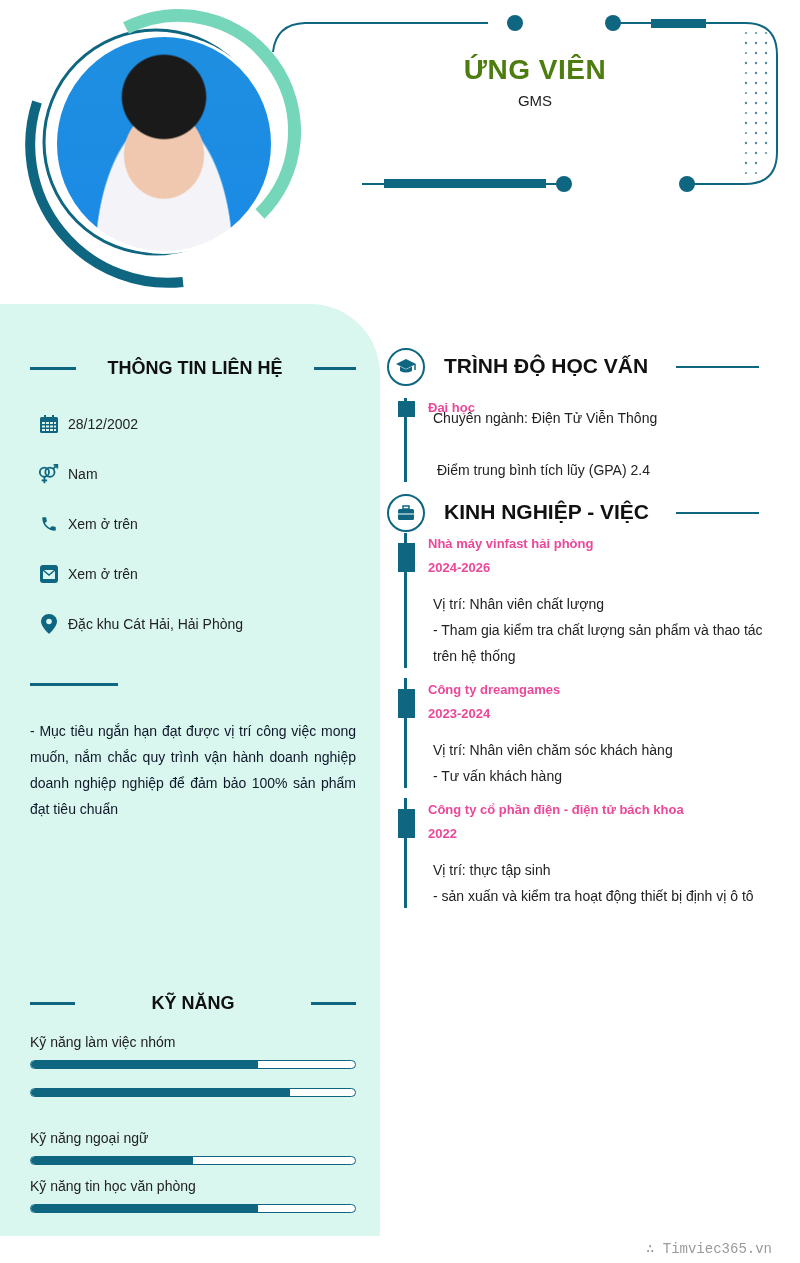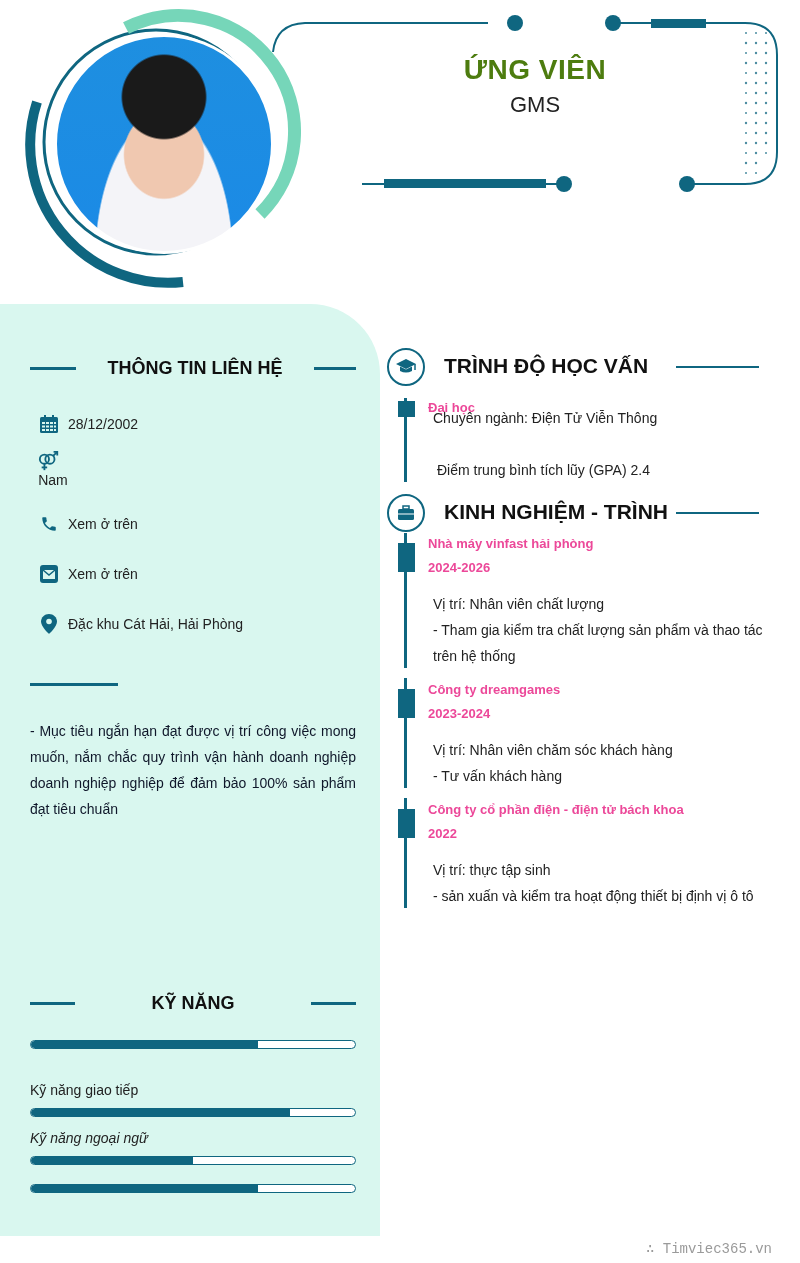--- a/index.html
+++ b/index.html
@@ -12,21 +12,21 @@
   .avatar-wrap { left: 18px; top: 18px; width: 276px; height: 276px; }
   .avatar-photo {
     position: absolute; left: 36px; top: 16px; width: 220px; height: 220px; border-radius: 50%;
     background: radial-gradient(circle at 50% 28%, #1a1a1a 0 22%, transparent 23%),
                 radial-gradient(ellipse at 50% 55%, #f0c8b0 0 26%, transparent 27%),
                 radial-gradient(ellipse at 50% 105%, #f4f4f8 0 45%, transparent 46%),
                 linear-gradient(180deg, #1e8fe0 0%, #1b8ae6 100%);
     border: 3px solid #ffffff;
   }
   .name-title { left: 400px; top: 54px; width: 270px; text-align: center; font-weight: 700; font-size: 28px; color: #4d7c0f; letter-spacing: 0.5px; }
-  .name-sub { left: 400px; top: 92px; width: 270px; text-align: center; font-size: 22px; color: #222; }
+  .name-sub { left: 400px; top: 92px; width: 270px; text-align: center; font-size: 15px; color: #222; }
 
   
   .left-panel { left: 0; top: 304px; width: 380px; height: 932px; background: #d9f7ef; border-top-right-radius: 70px; }
 
   .sec-head { position: absolute; display: flex; align-items: center; }
   .sec-line { height: 3px; background: #0f6680; }
   .sec-title { font-weight: 700; font-size: 18px; color: #111; text-align: center; white-space: nowrap; }
 
   .contact-row { position: absolute; left: 38px; display: flex; align-items: center; height: 22px; }
   .contact-icon { width: 22px; height: 22px; display: flex; align-items: center; justify-content: center; margin-right: 8px; }
@@ -157,21 +157,21 @@
           <rect x="3" y="15" width="3" height="2"></rect>
           <rect x="7" y="15" width="3" height="2"></rect>
           <rect x="11" y="15" width="3" height="2"></rect>
           <rect x="15" y="15" width="2" height="2"></rect>
         </g>
       </svg>
   </span>
   <span class="contact-text">28/12/2002</span>
 </div>
 
-<div class="contact-row" style="top:450px;flex-direction:column;">
+<div class="contact-row" style="top:463px;">
   <span class="contact-icon">
     <svg width="24" height="22" viewBox="0 0 24 22">
         <circle cx="7" cy="9" r="5" fill="none" stroke="#0f6680" stroke-width="2"></circle>
         <circle cx="13" cy="9" r="5" fill="none" stroke="#0f6680" stroke-width="2"></circle>
         <line x1="7" y1="14" x2="7" y2="21" stroke="#0f6680" stroke-width="2"></line>
         <line x1="4" y1="18" x2="10" y2="18" stroke="#0f6680" stroke-width="2"></line>
         <line x1="16.5" y1="5.5" x2="21" y2="1" stroke="#0f6680" stroke-width="2"></line>
         <polyline points="17,1 21,1 21,5" fill="none" stroke="#0f6680" stroke-width="2"></polyline>
       </svg>
   </span>
@@ -217,37 +217,38 @@
   <p>- Mục tiêu ngắn hạn đạt được vị trí công việc mong muốn, nắm chắc quy trình vận hành doanh nghiệp doanh nghiệp nghiệp để đảm bảo 100% sản phẩm đạt tiêu chuẩn</p>
 </div>
 
 <div class="sec-head" style="left:30px;top:993px;width:326px;">
   <div class="sec-line" style="width:45px;"></div>
   <div class="sec-title" style="flex:1;">KỸ NĂNG</div>
   <div class="sec-line" style="width:45px;"></div>
 </div>
 
 <div class="skill" style="top:1034px;">
+  <div class="skill-label">Kỹ năng làm việc nhóm</div>
   <div class="skill-bar">
       <div class="skill-fill" style="width:70%;"></div>
     </div>
 </div>
 <div class="skill" style="top:1082px;">
-  <div class="skill-label">Kỹ năng giao tiếp</div>
   <div class="skill-bar">
       <div class="skill-fill" style="width:80%;"></div>
     </div>
 </div>
-<div class="skill" style="top:1130px;font-style:italic;">
+<div class="skill" style="top:1130px;">
   <div class="skill-label">Kỹ năng ngoại ngữ</div>
   <div class="skill-bar">
       <div class="skill-fill" style="width:50%;"></div>
     </div>
 </div>
 <div class="skill" style="top:1178px;">
+  <div class="skill-label">Kỹ năng tin học văn phòng</div>
   <div class="skill-bar">
       <div class="skill-fill" style="width:70%;"></div>
     </div>
 </div>
 
 <div class="r-icon" style="top:348px;">
   <svg width="22" height="18" viewBox="0 0 22 18">
       <polygon points="11,1 21,6 11,11 1,6" fill="#0f6680"></polygon>
       <path d="M5 8.5 V13 Q11 16 17 13 V8.5 L11 11.5 Z" fill="#0f6680"></path>
       <line x1="20" y1="6" x2="20" y2="12" stroke="#0f6680" stroke-width="1.5"></line>
@@ -262,21 +263,21 @@
 <div class="item-text" style="top:405px;">Chuyên ngành: Điện Tử Viễn Thông</div>
 <div class="item-text" style="top:457px;left:437px;">Điểm trung bình tích lũy (GPA) 2.4</div>
 
 <div class="r-icon" style="top:494px;">
   <svg width="18" height="16" viewBox="0 0 18 16">
       <rect x="6" y="1" width="6" height="3" fill="none" stroke="#0f6680" stroke-width="1.5"></rect>
       <rect x="1" y="4" width="16" height="11" rx="1.5" fill="#0f6680"></rect>
       <rect x="1" y="8.5" width="16" height="1" fill="#ffffff"></rect>
     </svg>
 </div>
-<div class="r-title" style="top:500px;">KINH NGHIỆM - TRÌNH</div>
+<div class="r-title" style="top:500px;">KINH NGHIỆP - VIỆC</div>
 <div class="r-line" style="top:512px;"></div>
 
 <div class="tl-line" style="top:533px;height:135px;"></div>
 <div class="tl-block" style="top:543px;height:29px;"></div>
 <div class="item-title" style="top:532px;">Nhà máy vinfast hải phòng</div>
 <div class="item-title" style="top:556px;">2024-2026</div>
 <div class="item-text" style="top:591px;">Vị trí: Nhân viên chất lượng</div>
 <div class="item-text" style="top:617px;">- Tham gia kiểm tra chất lượng sản phẩm và thao tác</div>
 <div class="item-text" style="top:643px;">trên hệ thống</div>
 

